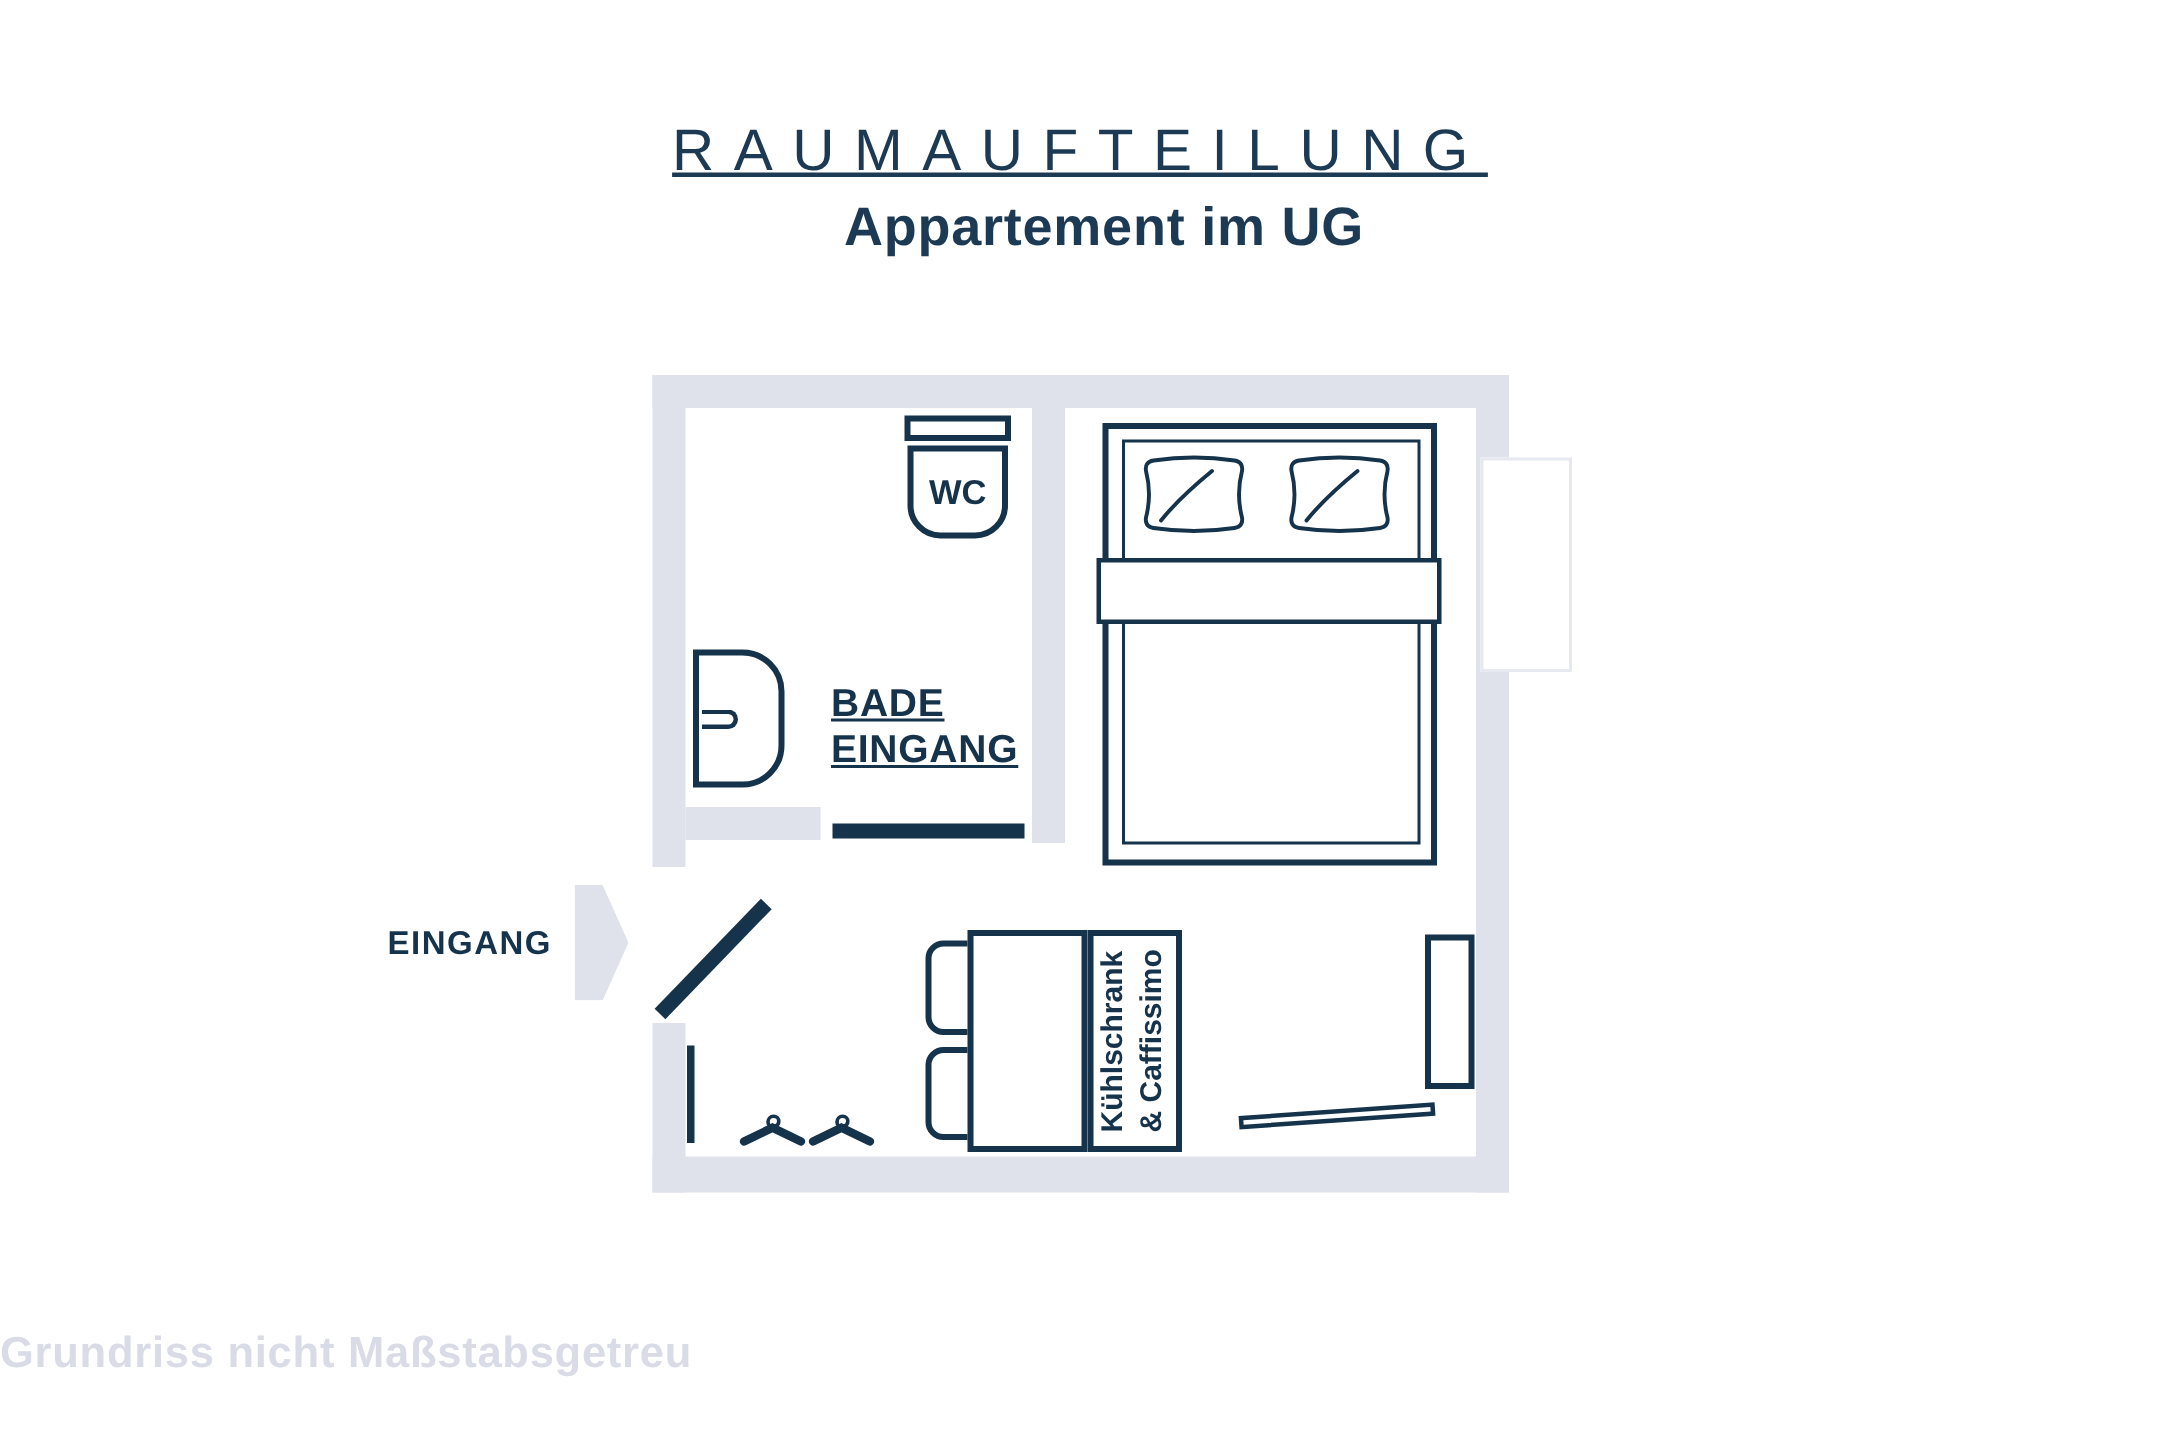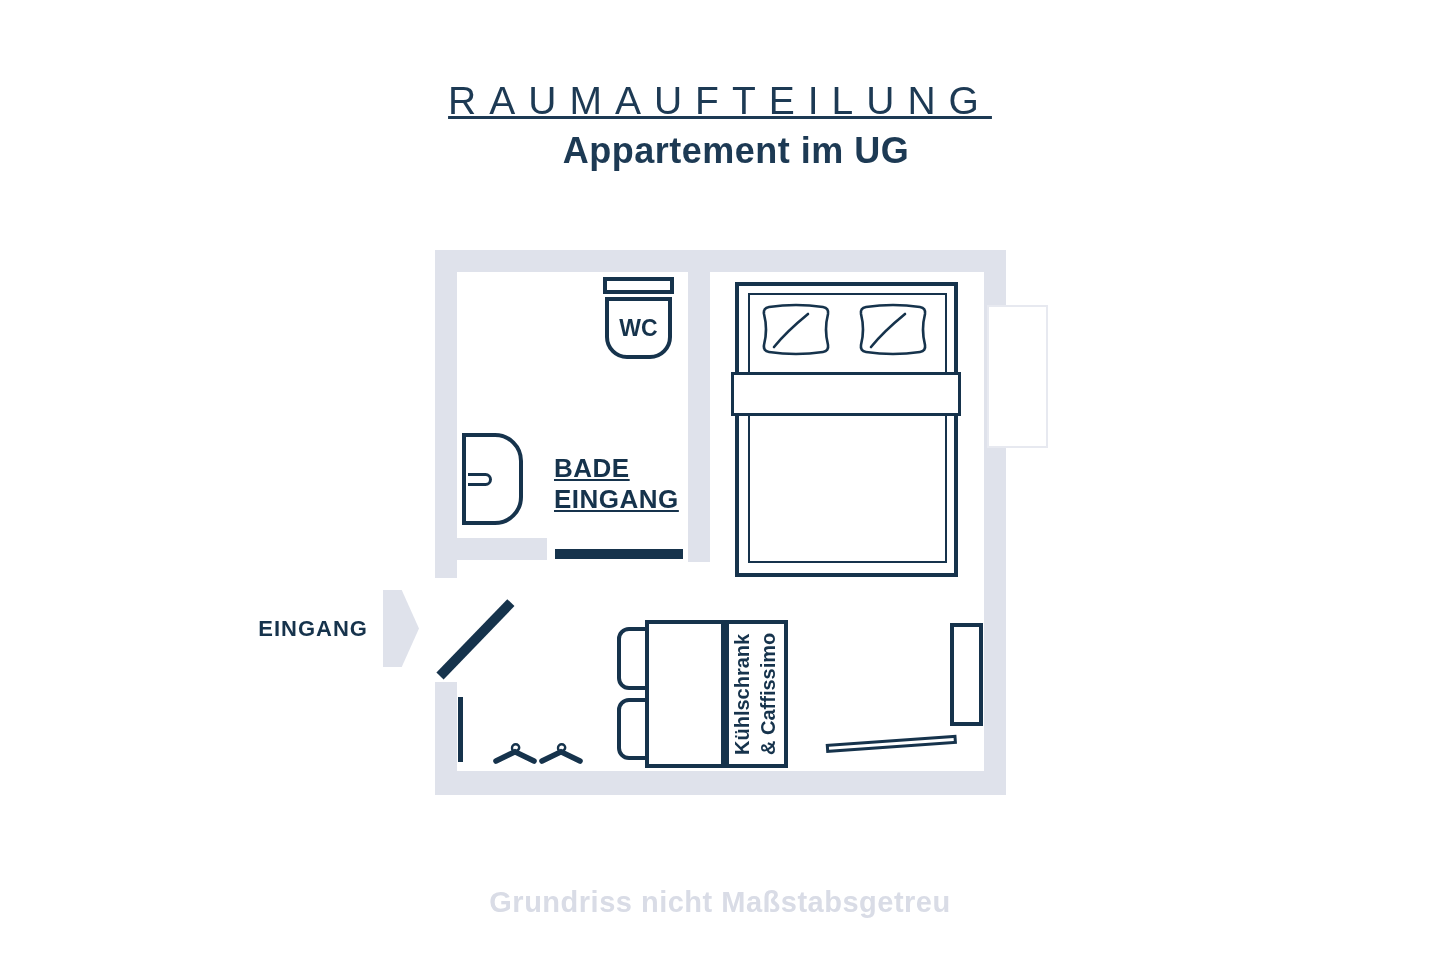--- a/index.html
+++ b/index.html
@@ -11,21 +11,21 @@
   *{box-sizing:border-box;margin:0;padding:0;}
   html,body{background:#fff;}
   body{font-family:"Liberation Sans", sans-serif;color:var(--ink);}
   .stage{position:relative;width:1440px;height:960px;background:#fff;overflow:hidden;}
 
   
   .heading{position:absolute;top:79px;left:0;width:100%;text-align:center;
     font-size:39px;font-weight:400;letter-spacing:13px;color:var(--ink);text-decoration:underline;}
   .subheading{position:absolute;top:130px;left:0;width:100%;text-align:center;
     font-size:36px;font-weight:700;letter-spacing:0.5px;color:var(--ink);padding-left:32px;}
-  .footer-note{position:absolute;top:886px;left:0;width:100%;text-align:center;
+  .footer-note{position:absolute;top:886px;left:0;width:100%;text-align:left;
     font-size:29px;font-weight:700;color:var(--muted);letter-spacing:0.5px;}
 
   
   .plan{position:absolute;left:435px;top:250px;width:571px;height:545px;}
   .plan > *{position:absolute;}
 
   .wall{background:var(--wall);z-index:1;}
   .wall-top{left:0;top:0;width:571px;height:22px;}
   .wall-left-upper{left:0;top:0;width:22px;height:328px;}
   .wall-left-lower{left:0;top:432px;width:22px;height:113px;}

